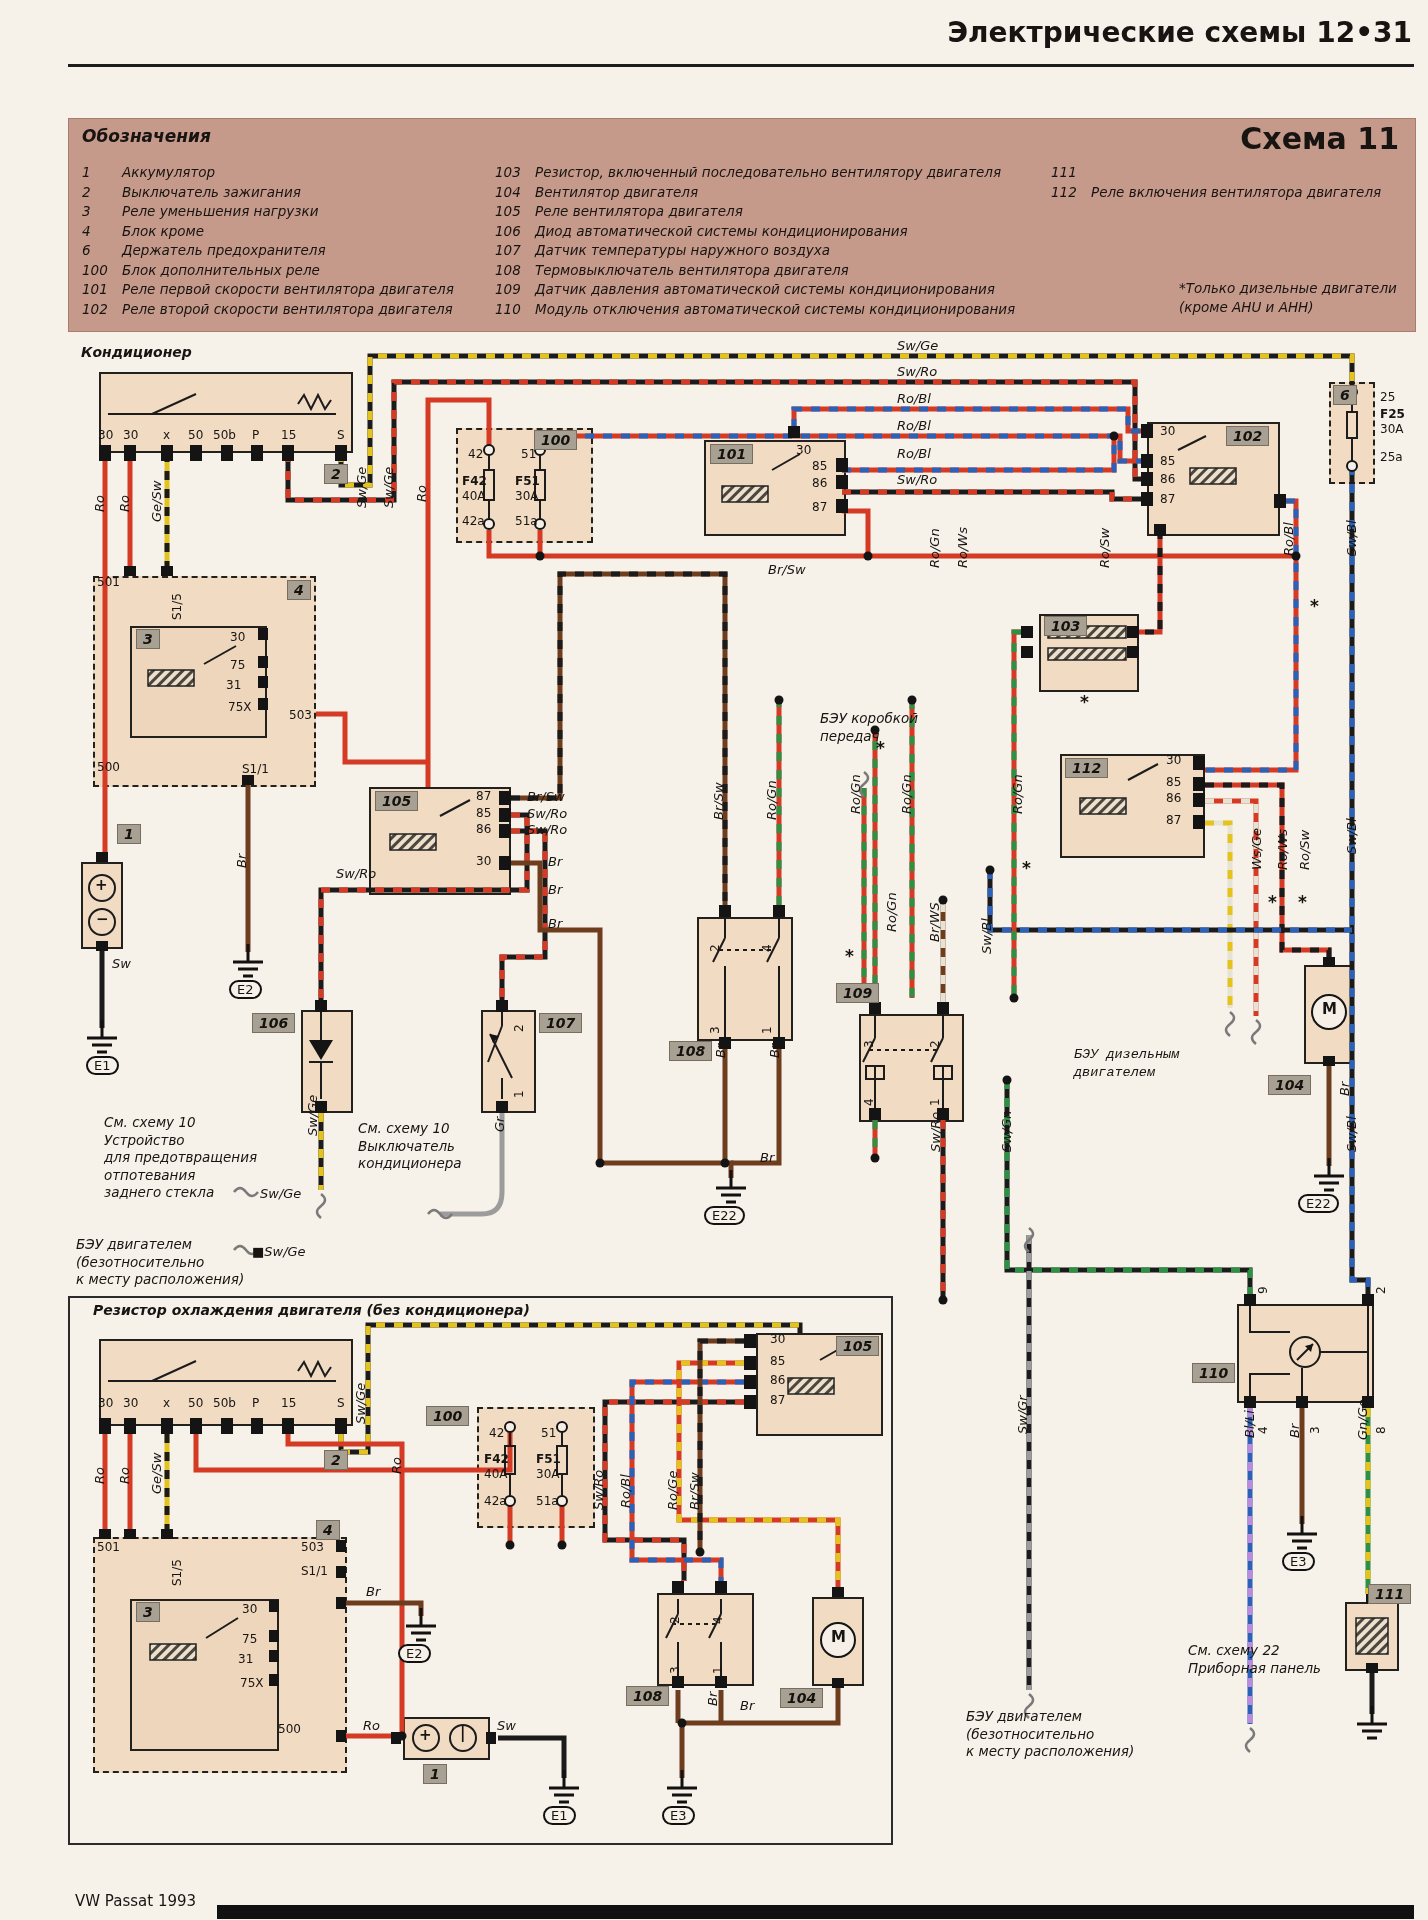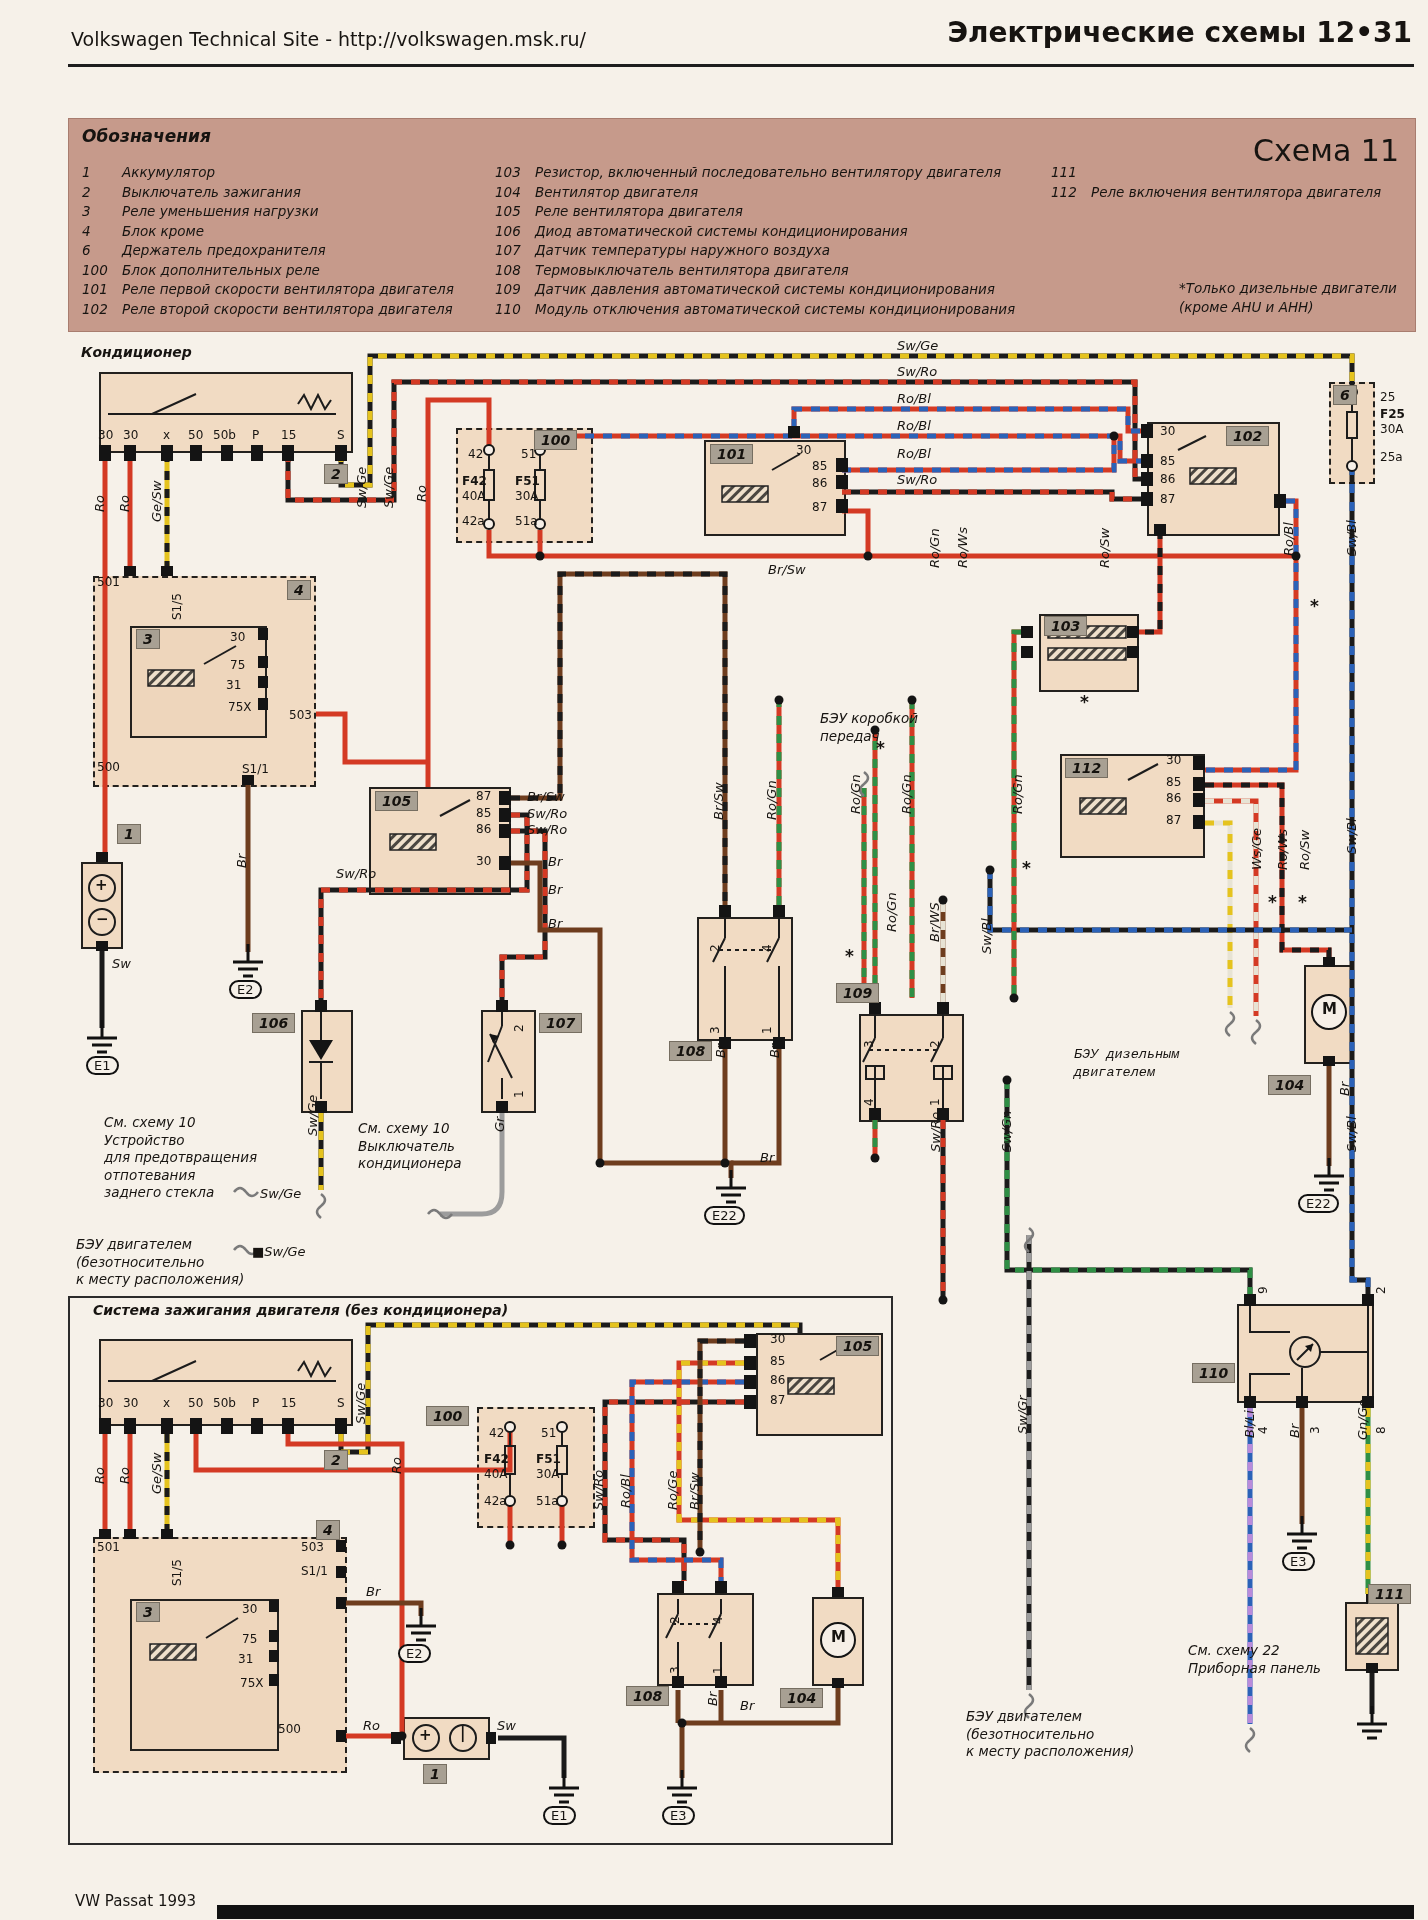--- a/index.html
+++ b/index.html
@@ -5,21 +5,21 @@
   html,body{margin:0;padding:0;background:#e8e4dc;}
   .page{position:relative;width:1428px;height:1920px;background:#f6f1e9;overflow:hidden;
         font-family:"DejaVu Sans",sans-serif;color:#171411;}
   
   .hdr-site{position:absolute;left:71px;top:28px;font-size:19px;}
   .hdr-title{position:absolute;right:16px;top:16px;font-size:28px;font-weight:bold;}
   .rule{position:absolute;left:68px;top:64px;width:1346px;height:3px;background:#1d1d1d;}
   
   .legend{position:absolute;left:68px;top:118px;width:1346px;height:212px;background:#c69a8b;border:1px solid #a87d6f;}
   .lhead{position:absolute;left:13px;top:7px;font-size:17px;font-weight:bold;font-style:italic;}
-  .lscheme{position:absolute;right:16px;top:14px;font-size:30px;font-weight:normal;}
+  .lscheme{position:absolute;right:16px;top:2px;font-size:30px;font-weight:bold;}
   .lcol{position:absolute;top:44px;font-size:13.5px;}
   #lcol1{left:13px;width:405px;} #lcol2{left:426px;width:545px;} #lcol3{left:982px;width:352px;}
   .lrow{display:flex;line-height:19.5px;}
   .lnum{flex:none;width:40px;font-style:italic;}
   .ltxt{font-style:italic;}
   .lnote{position:absolute;left:1110px;top:160px;width:236px;font-size:13.5px;font-style:italic;white-space:pre-line;line-height:1.4;}
   
   .stitle{position:absolute;font-size:14px;font-weight:bold;font-style:italic;}
   .footer{position:absolute;left:75px;top:1892px;font-size:15px;}
   .fbar{position:absolute;left:217px;top:1905px;width:1197px;height:14px;background:#111;}
@@ -55,21 +55,20 @@
   .note{font-style:italic;font-size:13.5px;line-height:1.3;white-space:pre-line;}
   .star{font-size:17px;font-weight:bold;}
   .sign{font-size:15px;font-weight:bold;}
   .msign{font-size:15px;font-weight:bold;}
 </style>
 </head>
 <body>
 
 <div class="page">
 
-  <div class="hdr-site">Volkswagen Technical Site - http://volkswagen.msk.ru/</div>
   <div class="hdr-title">Электрические схемы 12•31</div>
   <div class="rule"></div>
 
   <div class="legend">
     <div class="lhead">Обозначения</div>
     <div class="lscheme">Схема 11</div>
     <div class="lcol" id="lcol1">
         <div class="lrow">
           <span class="lnum">1</span>
           <span class="ltxt">Аккумулятор</span>
@@ -145,21 +144,21 @@
           <span class="lnum">112</span>
           <span class="ltxt">Реле включения вентилятора двигателя</span>
         </div>
       </div>
     <div class="lnote">*Только дизельные двигатели
 (кроме AHU и АНН)</div>
   </div>
 
   <div class="stitle" style="left:81px;top:344px">Кондиционер</div>
   <div class="frame" style="left:68px;top:1296px;width:825px;height:549px"></div>
-  <div class="stitle" style="left:93px;top:1302px">Система зажигания двигателя (без кондиционера)</div>
+  <div class="stitle" style="left:93px;top:1302px">Резистор охлаждения двигателя (без кондиционера)</div>
 
   <div class="comp" style="left:99px;top:372px;width:254px;height:81px"></div>
   <div class="comp dash" style="left:93px;top:576px;width:223px;height:211px"></div>
   <div class="comp inner" style="left:130px;top:626px;width:137px;height:112px"></div>
   <div class="comp" style="left:81px;top:862px;width:42px;height:87px"></div>
   <div class="comp dash" style="left:456px;top:428px;width:137px;height:115px"></div>
   <div class="comp" style="left:704px;top:440px;width:142px;height:96px"></div>
   <div class="comp" style="left:1147px;top:422px;width:133px;height:114px"></div>
   <div class="comp dash" style="left:1329px;top:382px;width:46px;height:102px"></div>
   <div class="comp" style="left:1039px;top:614px;width:100px;height:78px"></div>

